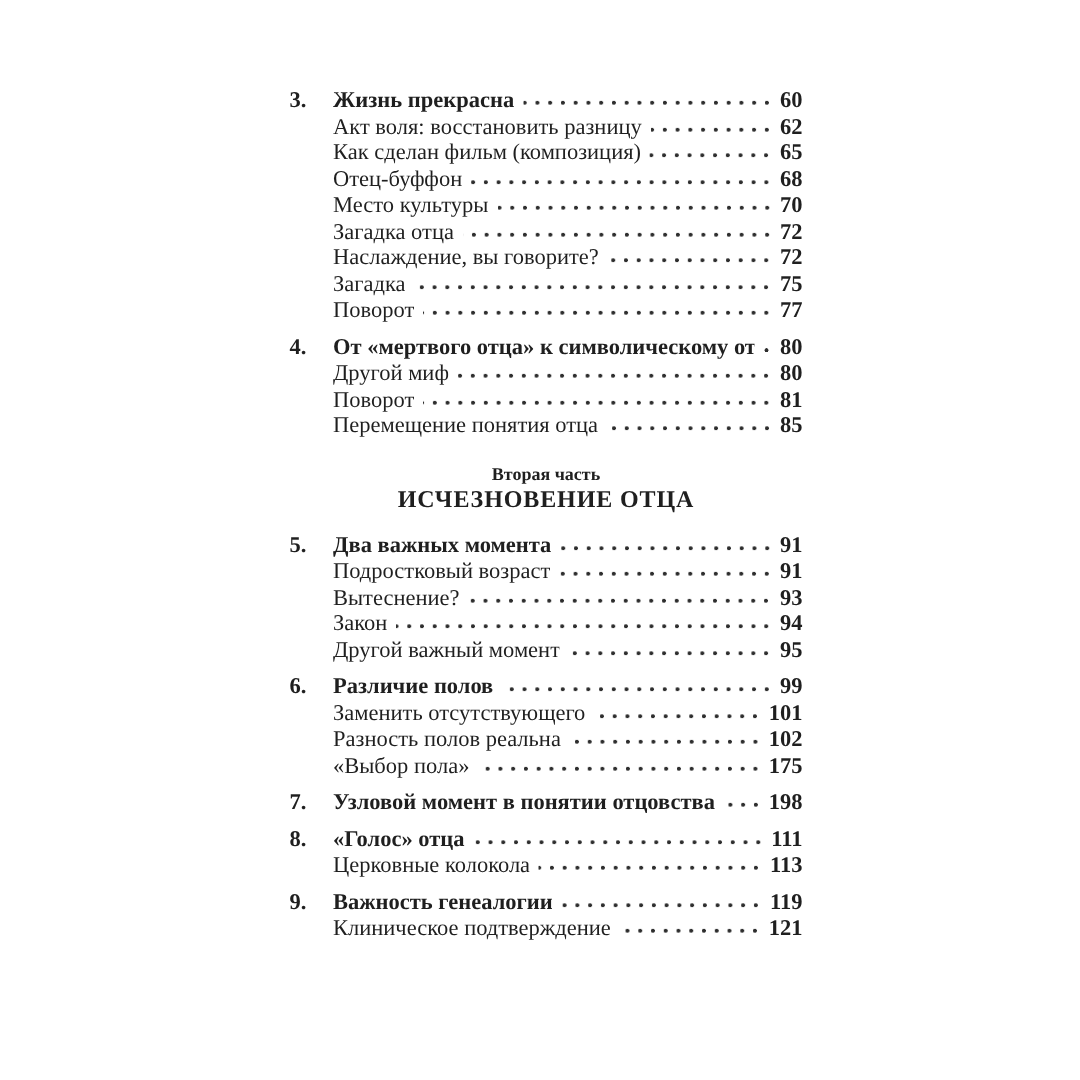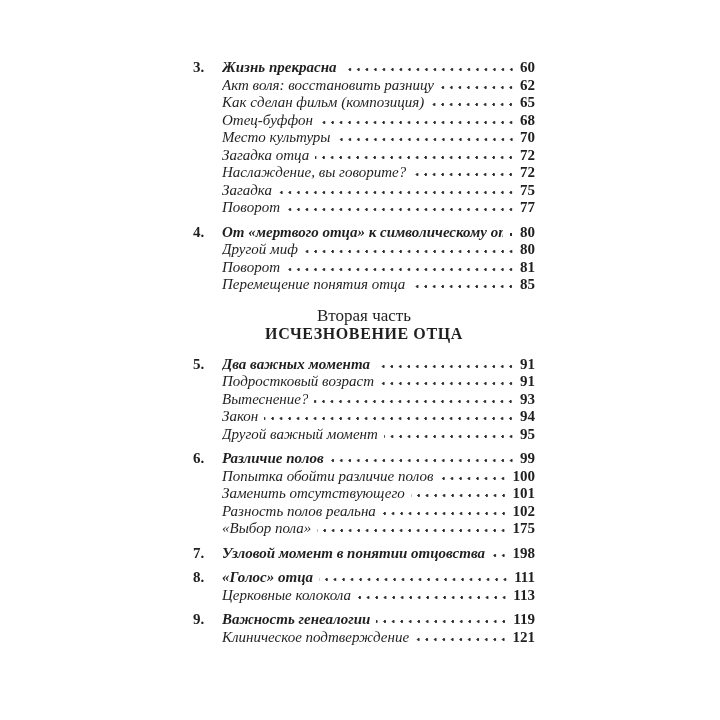--- a/index.html
+++ b/index.html
@@ -33,43 +33,43 @@
     align-items: baseline;
     line-height: 17.5px;
     font-size: 15px;
     white-space: nowrap;
   }
   .num {
     flex: 0 0 29px;
     font-weight: bold;
   }
   .row.chapter .title { font-weight: bold; }
-  .title { flex: 0 1 auto; overflow: hidden; font-style: italic; }
+  .title { flex: 0 1 auto; overflow: hidden; }
   .leader {
     flex: 1 1 0;
     min-width: 6px;
     height: 5px;
     margin: 0 5px 0 6px;
     background-image: radial-gradient(circle at 4.5px 2.5px, #2e2e2e 1.15px, rgba(0,0,0,0) 1.5px);
     background-size: 8.5px 5px;
     background-repeat: repeat-x;
     background-position: right center;
   }
   .pg {
     flex: 0 0 auto;
     text-align: center;
     font-weight: bold;
   }
   .part {
     text-align: center;
     margin: 13px 0 13px 0;
   }
   .part1 {
-    font-size: 17px;
-    font-weight: normal;
+    font-size: 12px;
+    font-weight: bold;
     line-height: 18px;
   }
   .part2 {
     font-size: 16px;
     font-weight: bold;
     line-height: 18px;
     letter-spacing: 0.6px;
   }
 </style>
 </head>
@@ -197,26 +197,20 @@
       </div>
       <div class="group">
         <div class="row chapter">
           <span class="num">6.</span>
           <span class="title">Различие полов</span>
           <span class="leader"></span>
           <span class="pg">99</span>
         </div>
         <div class="row sub">
           <span class="num"></span>
-          <span class="title">Попытка обойти различие полов</span>
-          <span class="leader"></span>
-          <span class="pg">100</span>
-        </div>
-        <div class="row sub">
-          <span class="num"></span>
           <span class="title">Заменить отсутствующего</span>
           <span class="leader"></span>
           <span class="pg">101</span>
         </div>
         <div class="row sub">
           <span class="num"></span>
           <span class="title">Разность полов реальна</span>
           <span class="leader"></span>
           <span class="pg">102</span>
         </div>

